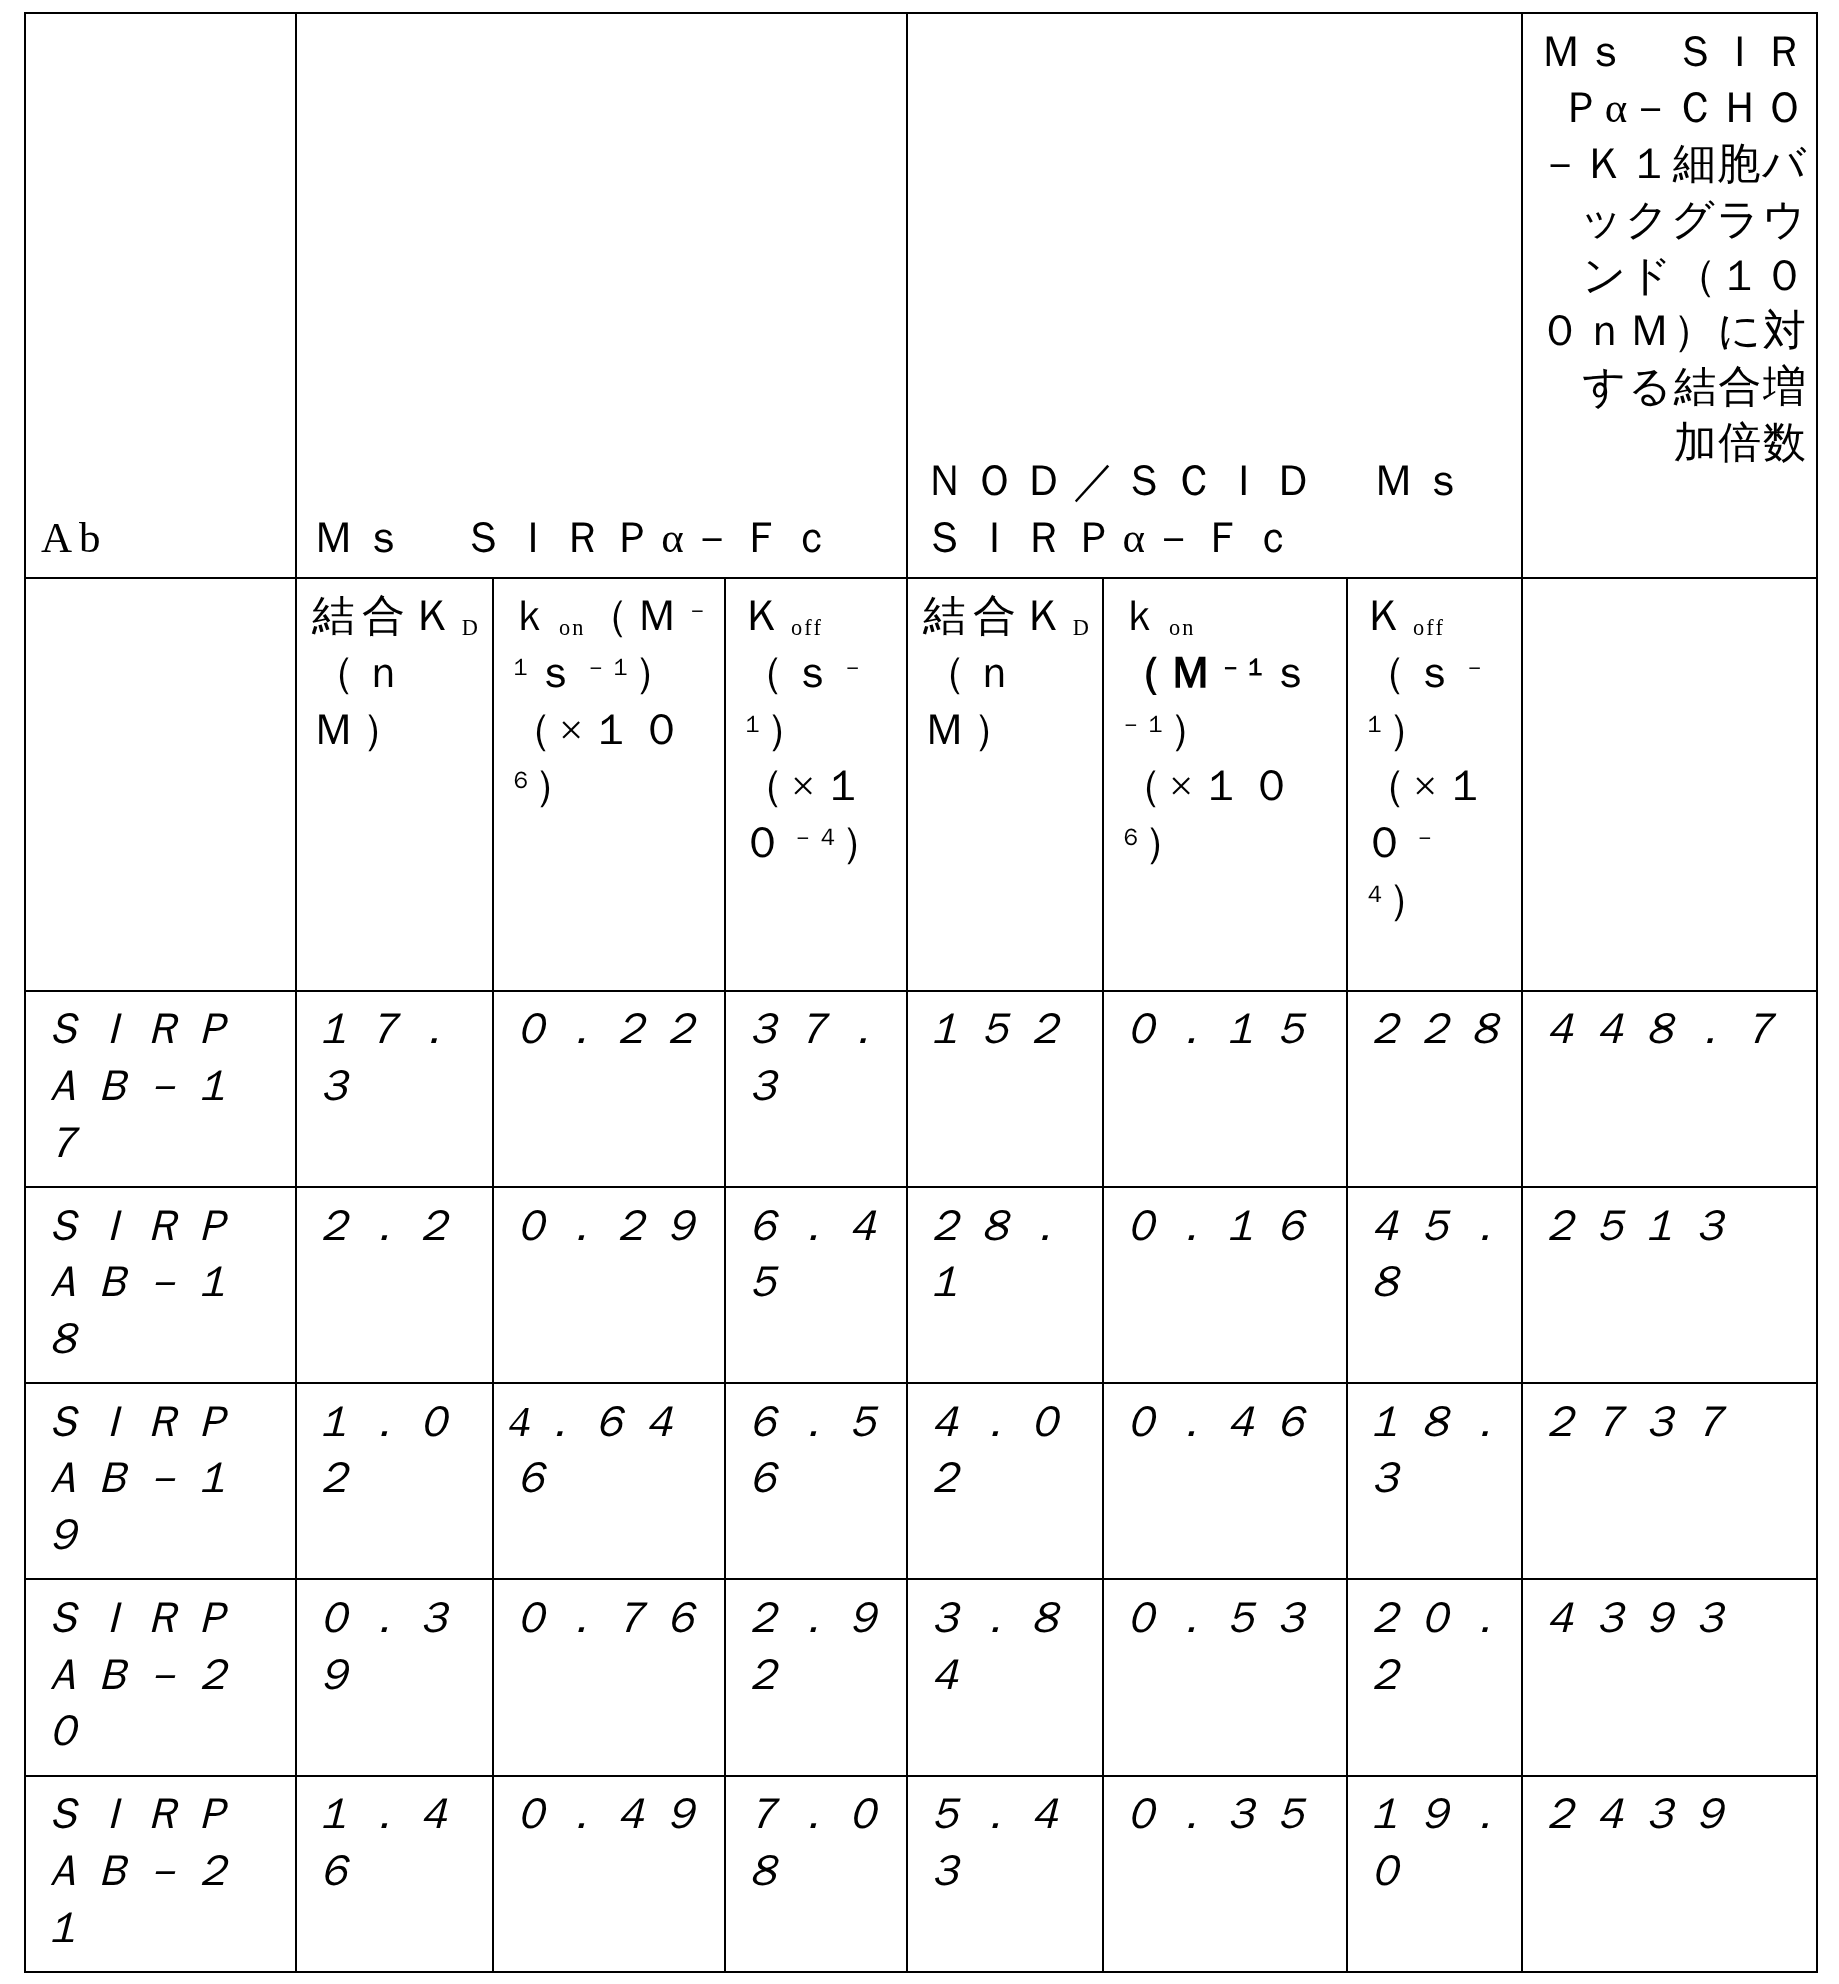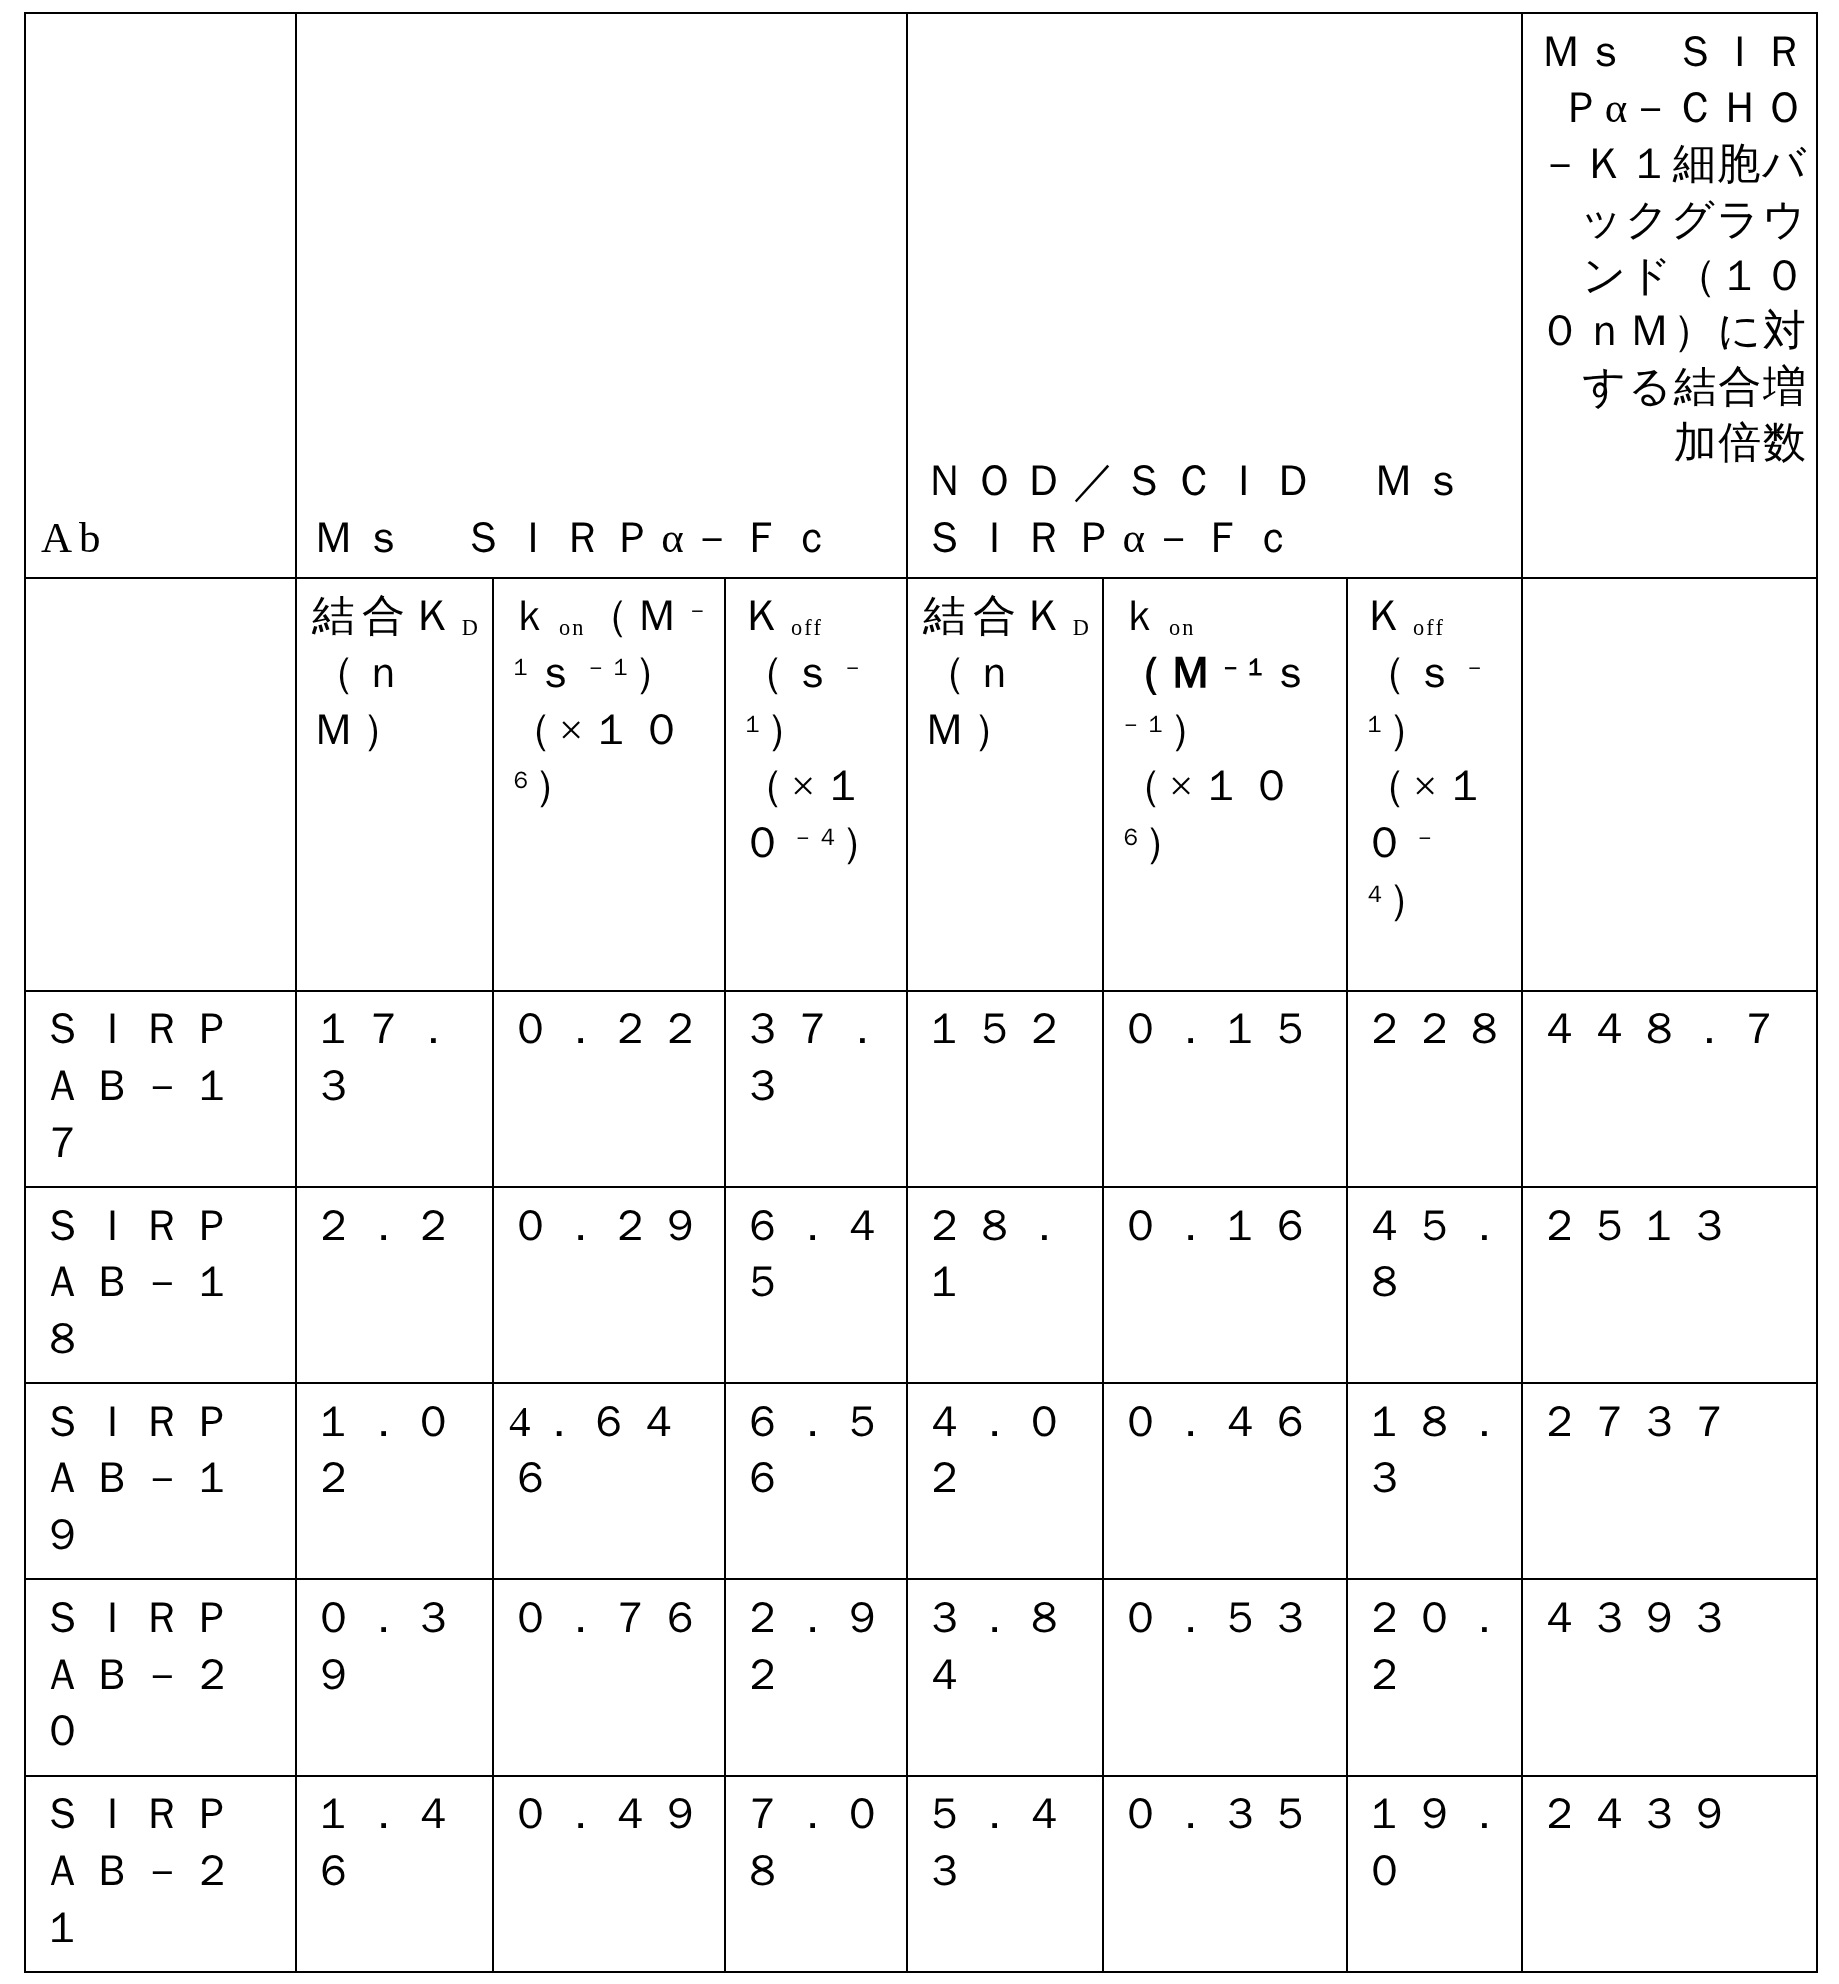--- a/index.html
+++ b/index.html
@@ -57,21 +57,21 @@
     vertical-align: top;
     line-height: 1.30;
     letter-spacing: 0.04em;
     text-align: right;
   }
 
   
   tr.hdr2 td { height: 392px; vertical-align: top; border-radius: 23px; }
 
   
-  tr.data td { height: 175px; vertical-align: top; }
+  tr.data td { height: 175px; vertical-align: top; font-style: italic; }
 
   .sub {
     font-size: 0.52em;
     vertical-align: -0.22em;
     letter-spacing: 0.10em;
   }
   .sup {
     font-size: 0.55em;
     vertical-align: 0.50em;
     letter-spacing: 0.06em;

